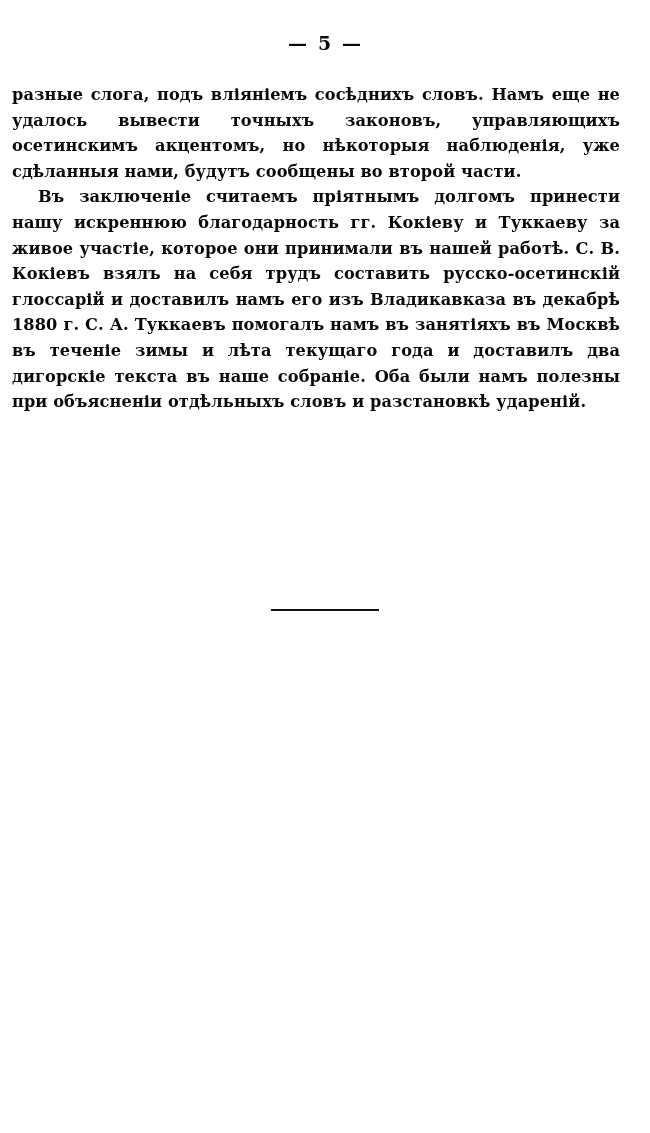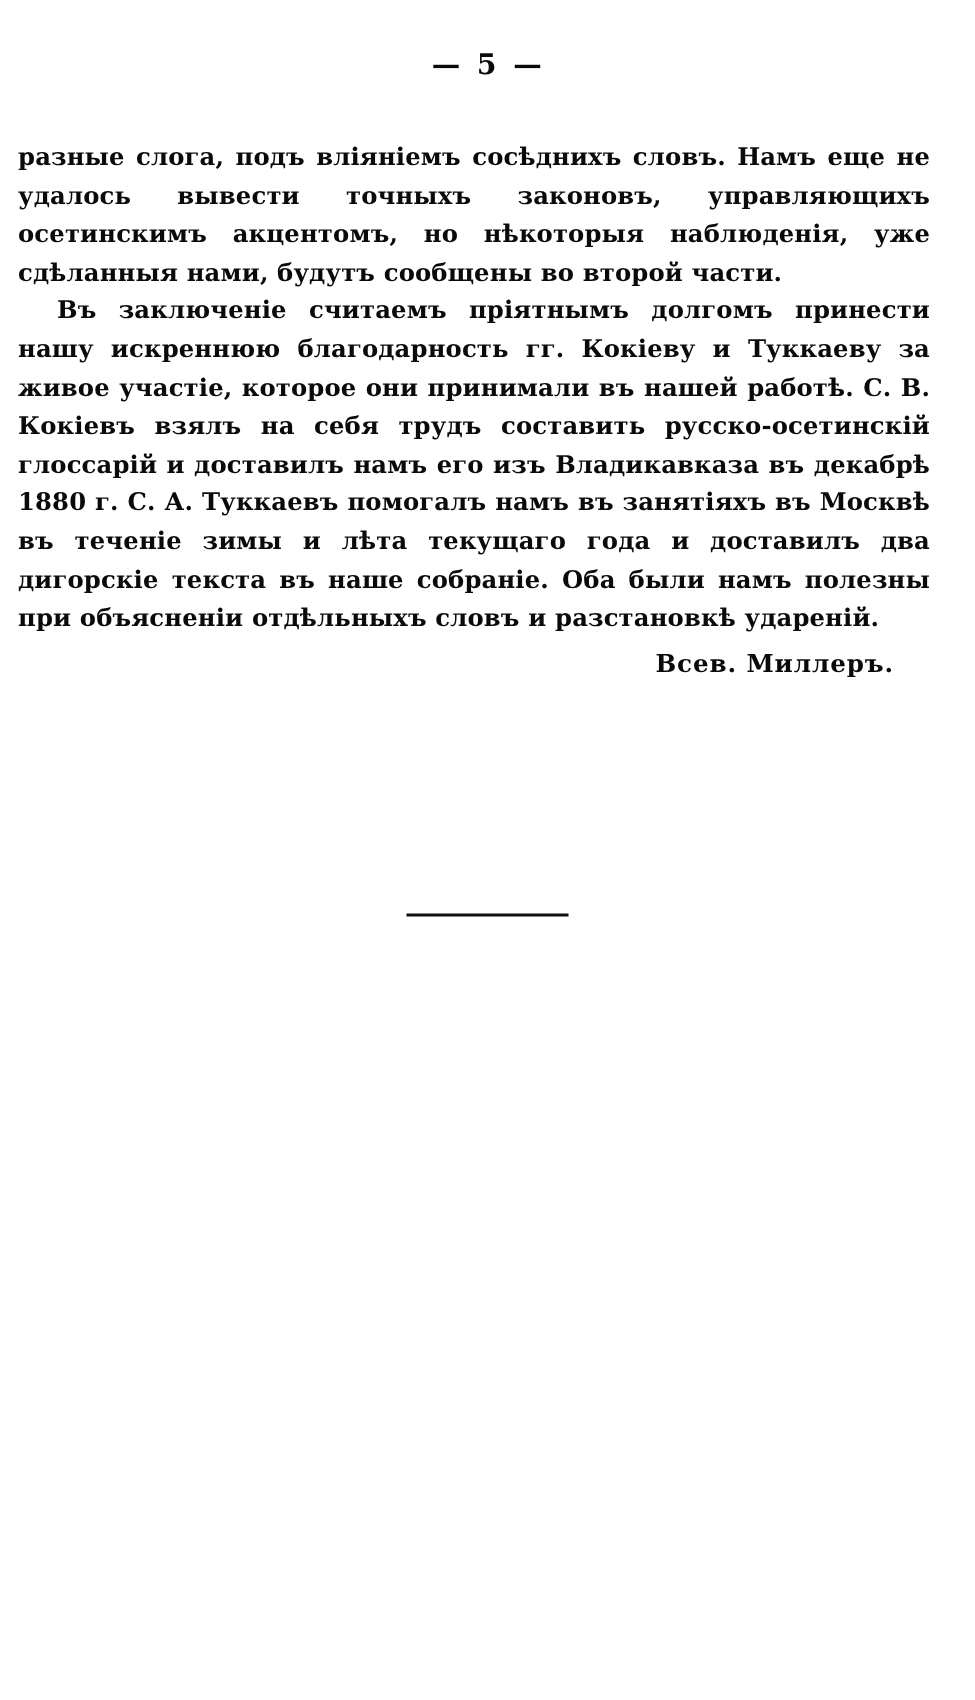--- a/index.html
+++ b/index.html
@@ -32,21 +32,21 @@
     letter-spacing: 1px;
     font-family: "DejaVu Serif", serif;
   }
   .page-header .dash {
     display: inline-block;
     margin: 0 10px;
     font-weight: 700;
   }
   .text-block {
     position: absolute;
-    top: 92px;
+    top: 82px;
     left: 12px;
     width: 608px;
   }
   p.para {
     margin: 0;
     font-size: 16.2px;
     line-height: 25.6px;
     text-align: justify;
     text-justify: inter-word;
     font-weight: 700;
@@ -85,20 +85,19 @@
 
 <div class="page">
 
   <div class="page-header">
     <span class="dash">—</span><span>5</span><span class="dash">—</span>
   </div>
 
   <div class="text-block">
     <p class="para">разные слога, подъ вліяніемъ сосѣднихъ словъ. Намъ еще не удалось вывести точныхъ законовъ, управляющихъ осетинскимъ акцентомъ, но нѣкоторыя наблюденія, уже сдѣланныя нами, будутъ сообщены во второй части.</p>
     <p class="para indent">Въ заключеніе считаемъ пріятнымъ долгомъ принести нашу искреннюю благодарность гг. Кокіеву и Туккаеву за живое участіе, которое они принимали въ нашей работѣ. С. В. Кокіевъ взялъ на себя трудъ составить русско-осетинскій глоссарій и доставилъ намъ его изъ Владикавказа въ декабрѣ 1880 г. С. А. Туккаевъ помогалъ намъ въ занятіяхъ въ Москвѣ въ теченіе зимы и лѣта текущаго года и доставилъ два дигорскіе текста въ наше собраніе. Оба были намъ полезны при объясненіи отдѣльныхъ словъ и разстановкѣ удареній.</p>
-    <div class="signature">Всев. Миллеръ.</div>
   </div>
 
   <div class="divider-wrap">
     <span class="divider"></span>
   </div>
 
 </div>
 
 </body></html>

